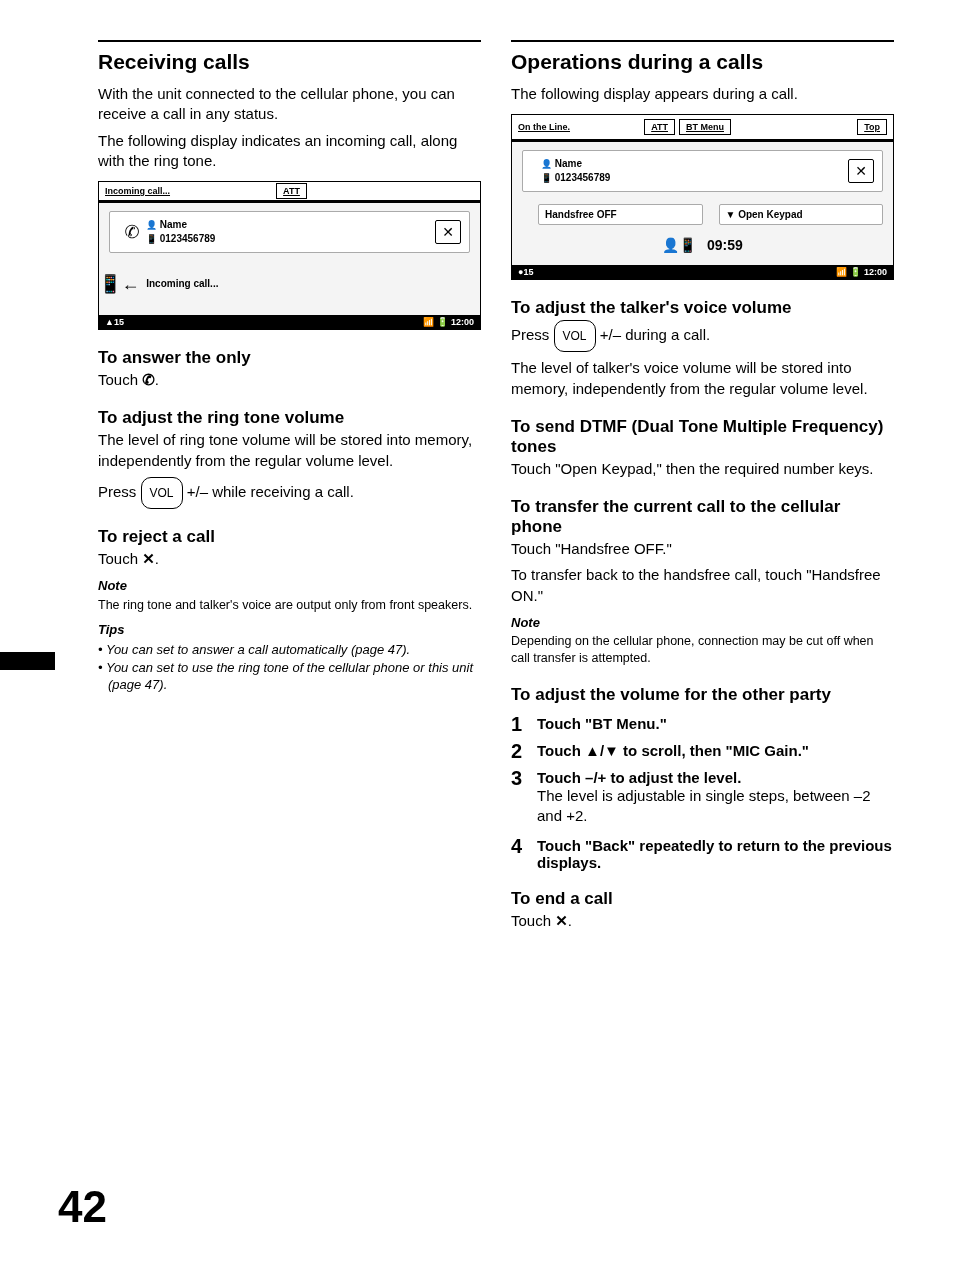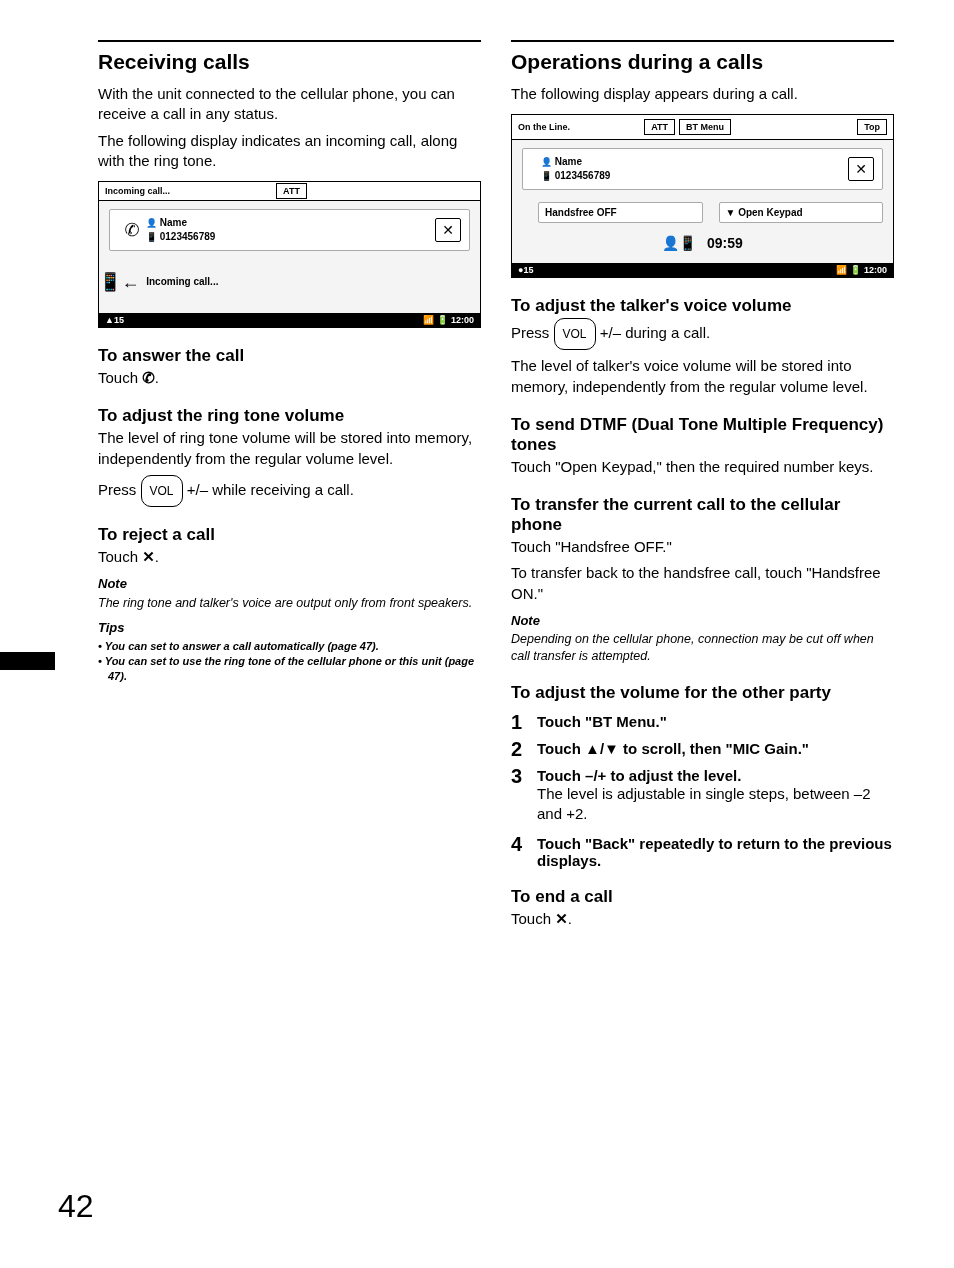--- a/index.html
+++ b/index.html
@@ -44,53 +44,52 @@
       margin: 2px 0 6px 0;
     }
     .note-label, .tips-label {
       font-size: 13px;
       font-weight: bold;
       font-style: italic;
       margin: 8px 0 2px 0;
     }
     .note-text, .tips-text {
       font-size: 12.5px;
-      font-style: italic;
       line-height: 1.35;
       margin: 0 0 4px 0;
     }
     .tips-list {
       margin: 0;
       padding-left: 0;
     }
     .tips-list li {
-      font-size: 11px;
+      font-size: 13px;
       font-style: italic;
       line-height: 1.35;
       list-style: none;
       padding-left: 10px;
       text-indent: -10px;
-      font-weight: bold;
     }
     .tips-list li::before {
       content: "• ";
     }
     .figure {
       border: 1px solid #000;
       margin: 10px 0 14px 0;
       background: #f4f4f4;
     }
     .fig-topbar {
       background: #fff;
-      border-bottom: 1px solid #000000;
+      border-bottom: 3px solid #000000;
       padding: 4px 6px;
       display: flex;
       align-items: center;
       font-size: 9px;
       font-weight: bold;
+      text-decoration: underline;
     }
     .fig-btn {
       border: 1px solid #000;
       padding: 2px 6px;
       background: #fff;
       font-size: 9px;
       font-weight: bold;
       margin-left: 4px;
     }
     .fig-topbar .left-text {
@@ -208,24 +207,24 @@
     ol.steps > li .step-head {
       font-weight: bold;
     }
     ol.steps > li .step-body {
       font-weight: normal;
       font-size: 15px;
       line-height: 1.35;
     }
     .page-number {
       position: absolute;
-      bottom: 43px;
+      bottom: 36px;
       left: 58px;
-      font-size: 32px;
-      font-weight: normal;
+      font-size: 44px;
+      font-weight: bold;
     }
     .side-tab {
       position: absolute;
       left: 0;
       top: 652px;
       width: 55px;
       height: 18px;
       background: #000;
     }
     .touch-icon {
@@ -264,21 +263,21 @@
         <div class="fig-incoming-center">
           <span class="ic-icon">📱←</span>
           <span>Incoming call...</span>
         </div>
         <div class="fig-bottombar">
           <span>▲<span>15</span></span>
           <span>📶 🔋 <span>12:00</span></span>
         </div>
       </div>
 
-      <h2>To answer the call</h2>
+      <h2>To answer the only</h2>
       <p>
         <span>Touch </span><span class="touch-icon">✆</span><span>.</span>
       </p>
 
       <h2>To adjust the ring tone volume</h2>
       <p>The level of ring tone volume will be stored into memory, independently from the regular volume level.</p>
       <p>
         <span>Press </span><span class="key-box">VOL</span><span> +/– while receiving a call.</span>
       </p>
 

